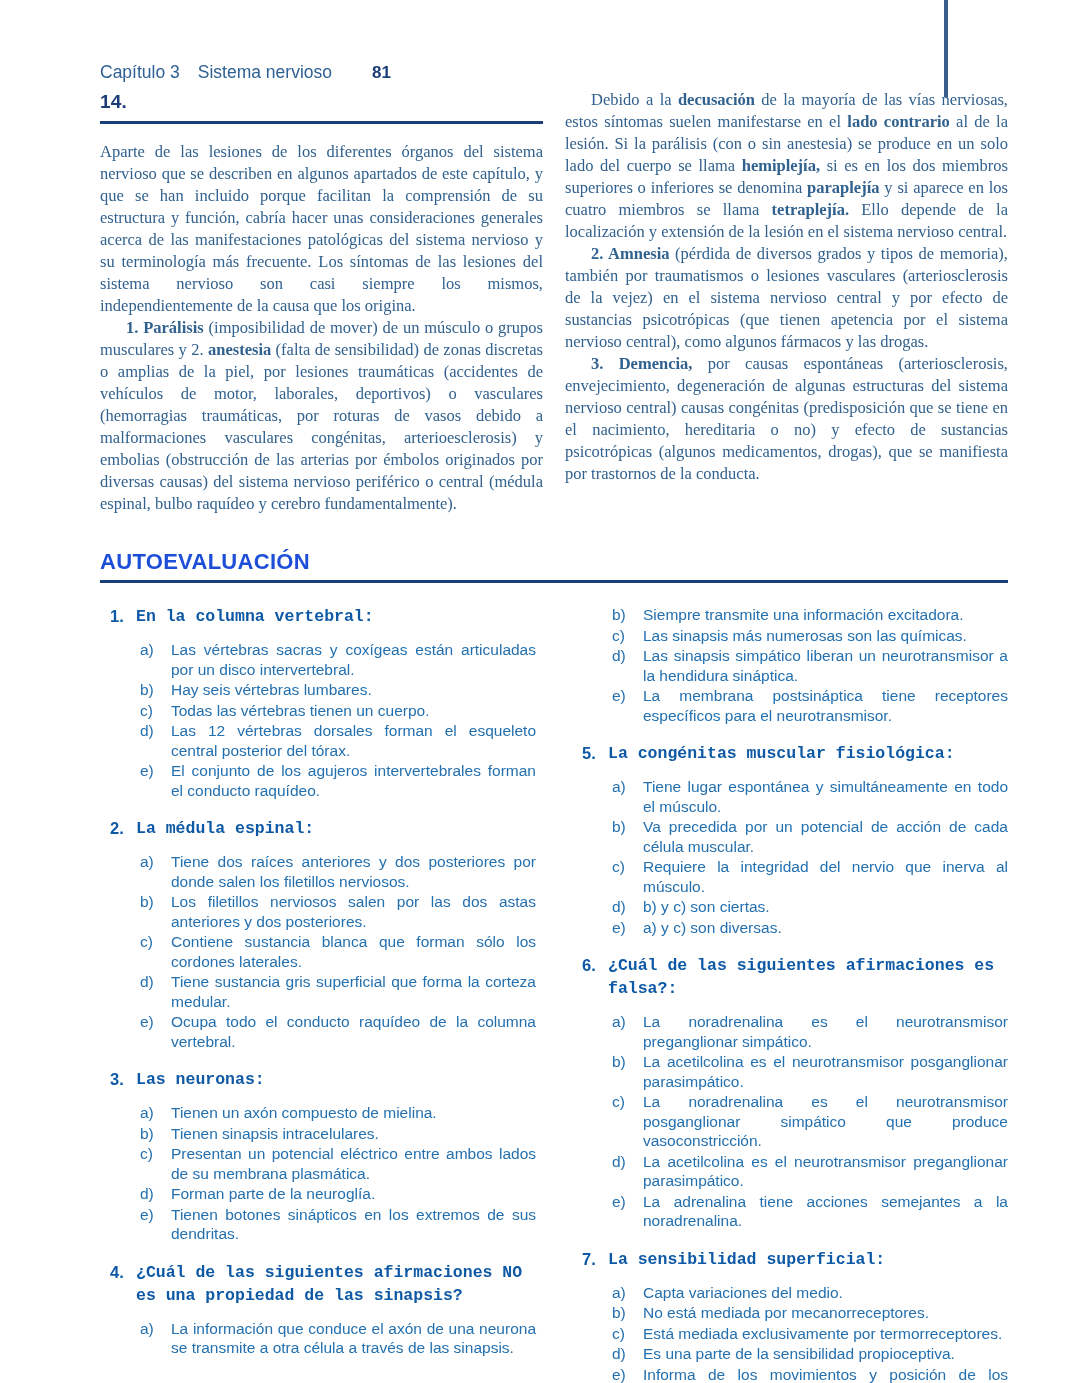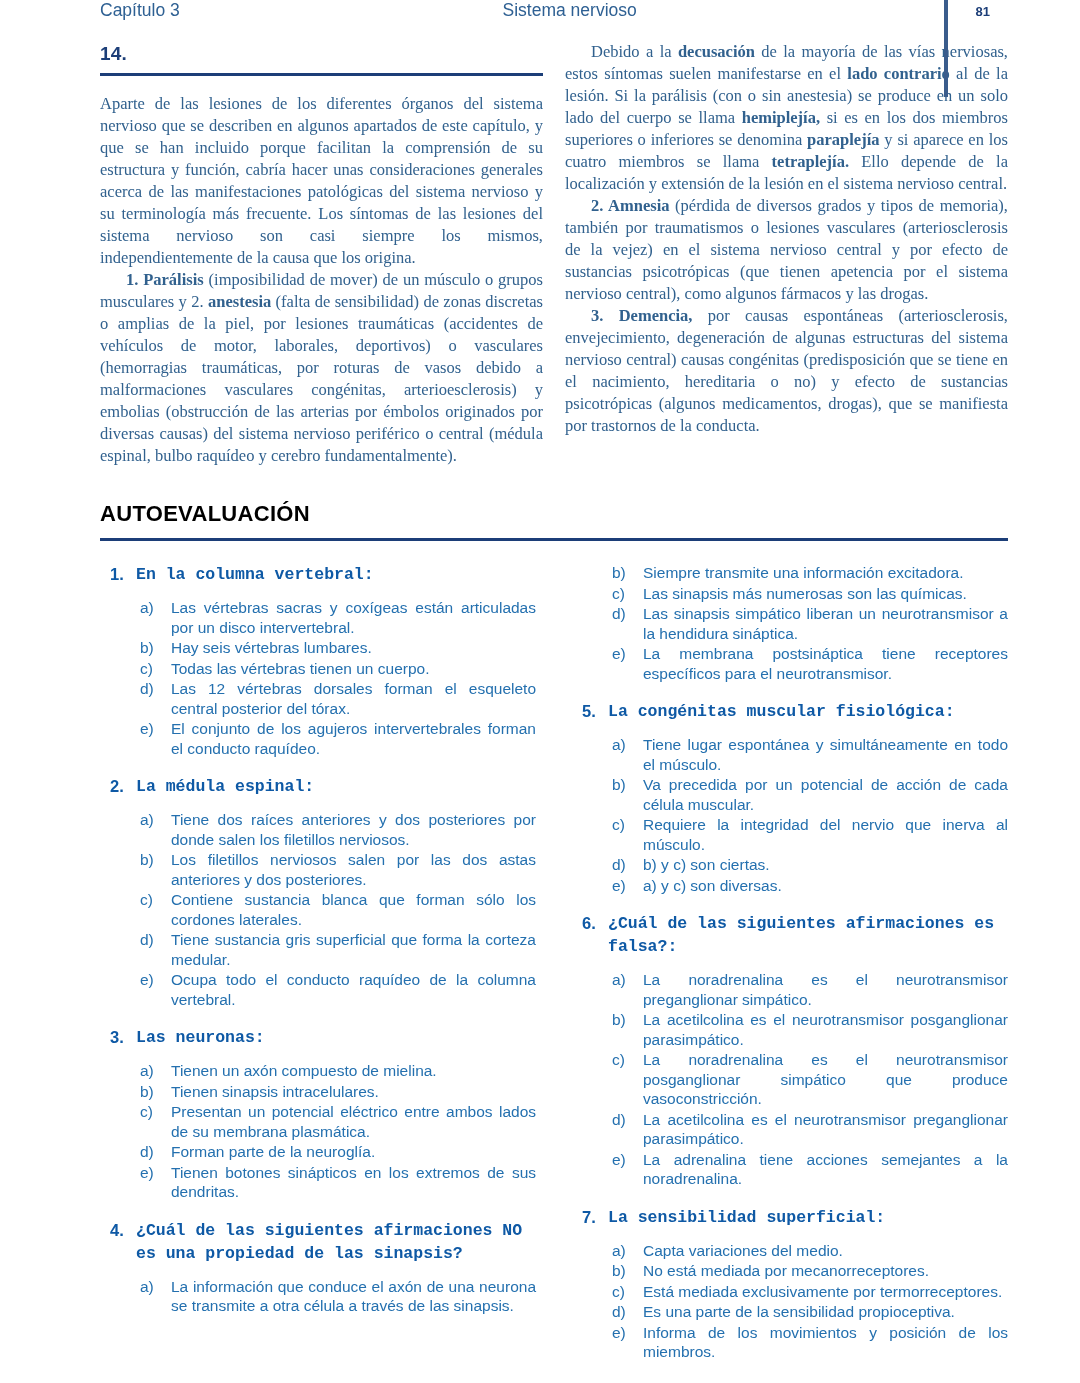--- a/index.html
+++ b/index.html
@@ -12,32 +12,32 @@
     overflow:hidden;
     font-family:"Liberation Serif", serif;
   }
   
   .top-rule {
     position:absolute; left:944px; top:0;
     width:4px; height:97px; background:#3a5c8c;
   }
   
   .page-header {
-    display:flex; justify-content:space-between; align-items:baseline;
-    padding-right:18px;
+    display:flex; justify-content:flex-start; align-items:baseline;
+    padding-top:62px; padding-right:18px;
     font-family:"Liberation Sans", sans-serif;
     color:#2e6093; font-size:17.5px;
   }
   .ph-chapter { margin-right:18px; }
-  .ph-section { margin-right:34px; }
-  .ph-page { font-weight:bold; color:#1c3e78; font-size:13px; }
+  .ph-section { margin-right:20px; }
+  .ph-page { font-weight:bold; color:#1c3e78; font-size:17px;margin-left:20px; }
 
   
   .article-row {
-    display:flex; gap:22px; margin-top:20px;
+    display:flex; gap:22px; margin-top:6px;
     color:#31618e; font-size:16.5px; line-height:22px;
     text-align:justify;
   }
   .acol { flex:1; min-width:0; }
   .section-head {
     display:flex;
     font-family:"Liberation Sans", sans-serif;
     font-weight:bold; color:#1c3e78;
     font-size:19px; line-height:25px; text-align:left;
     border-bottom:3.5px solid #1c3e78;
@@ -47,24 +47,24 @@
   .sh-num { flex:none; width:36px; }
   .sh-title { flex:1; }
   .para { margin:0; }
   .para.indent { text-indent:26px; }
   .b { font-weight:bold; }
 
   
   .quiz { margin-top:35px; }
   .quiz-title {
     font-family:"Liberation Sans", sans-serif;
-    font-weight:bold; color:#000000; font-size:22px; line-height:24px;
+    font-weight:bold; color:#1d4ed8; font-size:22px; line-height:24px;
     letter-spacing:0.3px;
     border-bottom:3.5px solid #1c3e78;
-    padding-bottom:12px; margin:0 0 22px 0;
+    padding-bottom:6px; margin:0 0 22px 0;
   }
   .quiz-row { display:flex; gap:36px; font-family:"Liberation Sans", sans-serif; }
   .qcol { flex:1; min-width:0; }
   .q-block { margin-bottom:17px; }
   .q-head {
     display:flex; font-weight:bold; color:#0e59a5;
     font-size:16.5px; line-height:23px;
     margin:0 0 12px 10px;
   }
   .q-num { flex:none; width:26px; }

